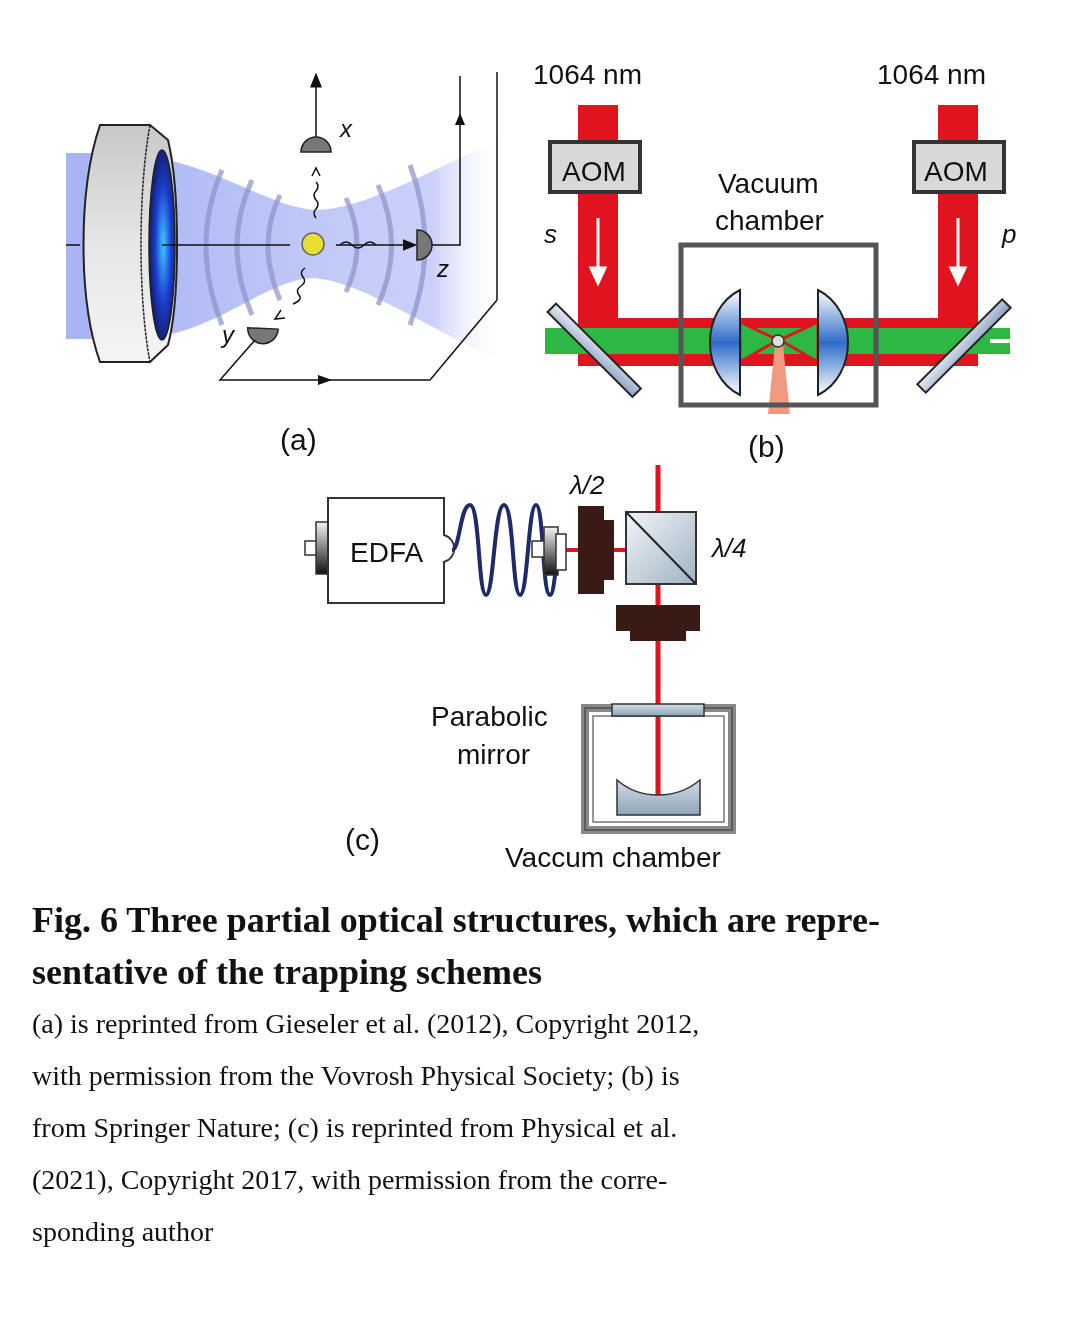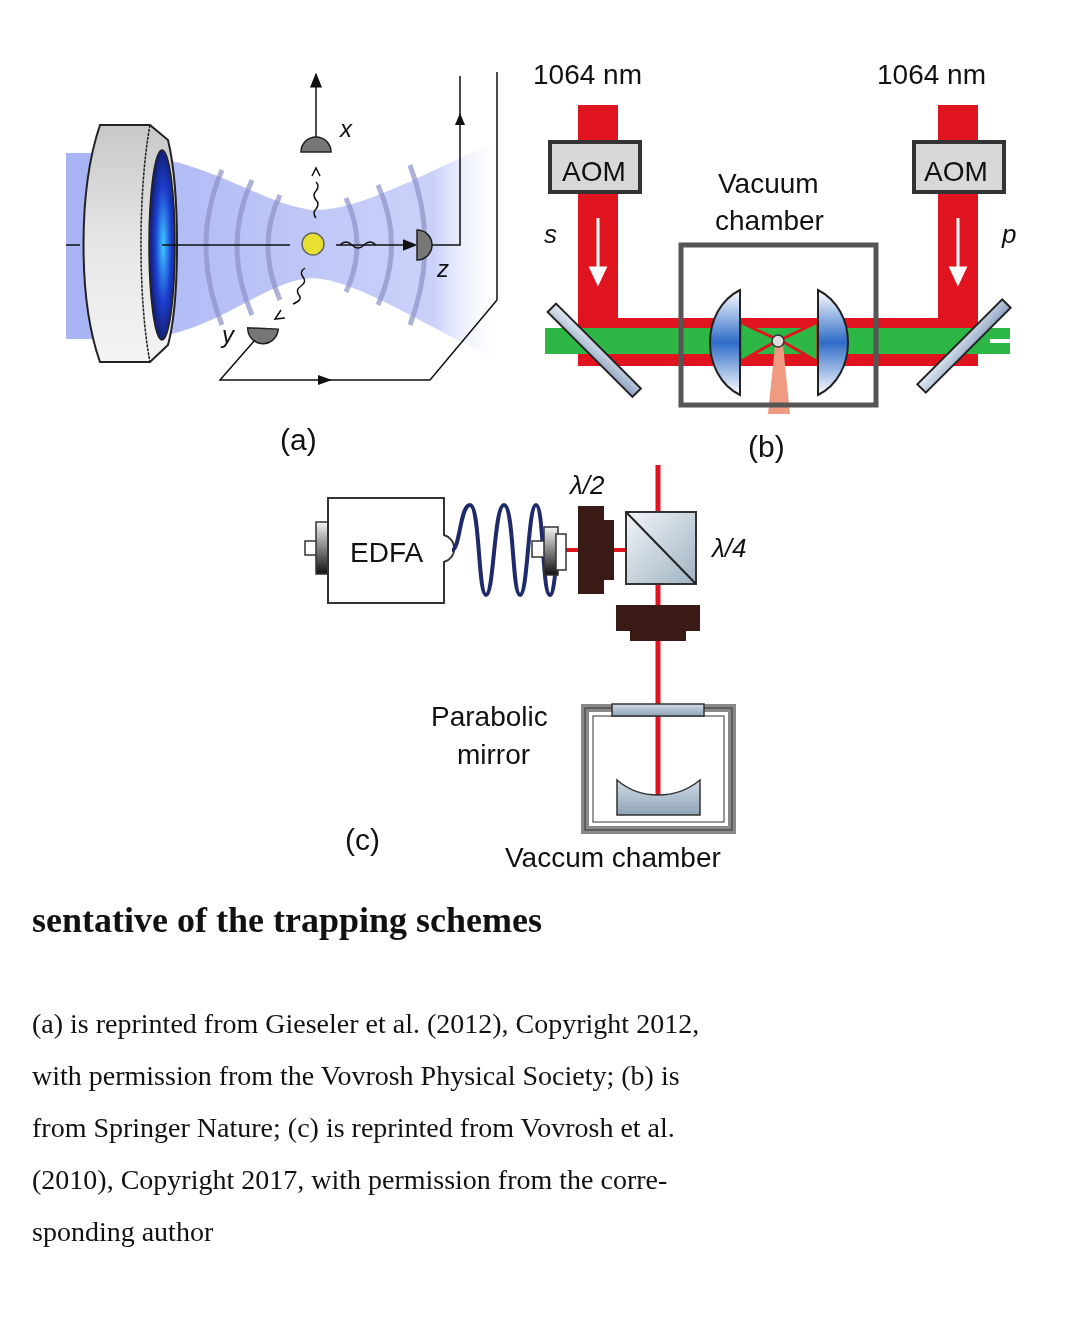--- a/index.html
+++ b/index.html
@@ -181,21 +181,22 @@
     <rect x="612" y="704" width="92" height="12" fill="url(#paraGrad)" stroke="#333" stroke-width="1.5"></rect>
     <path d="M617,780 C640,800 676,800 700,780 L700,815 L617,815 Z" fill="url(#paraGrad)" stroke="#333" stroke-width="1.5"></path>
     <text x="431" y="726" font-size="28">Parabolic</text>
     <text x="457" y="764" font-size="28">mirror</text>
     <text x="345" y="850" font-size="30">(c)</text>
     <text x="505" y="867" font-size="28">Vaccum chamber</text>
   </g>
 </svg>
 
 <div class="caption cap-title">
+  <div>Fig. 6  Three partial optical structures, which are repre-</div>
   <div>sentative of the trapping schemes</div>
 </div>
 <div class="caption cap-body">
   <div>(a) is reprinted from Gieseler et al. (2012), Copyright 2012,</div>
   <div>with permission from the Vovrosh Physical Society; (b) is</div>
-  <div>from Springer Nature; (c) is reprinted from Vovrosh et al.</div>
-  <div>(2010), Copyright 2017, with permission from the corre-</div>
+  <div>from Springer Nature; (c) is reprinted from Physical et al.</div>
+  <div>(2021), Copyright 2017, with permission from the corre-</div>
   <div>sponding author</div>
 </div>
 
 </body></html>

